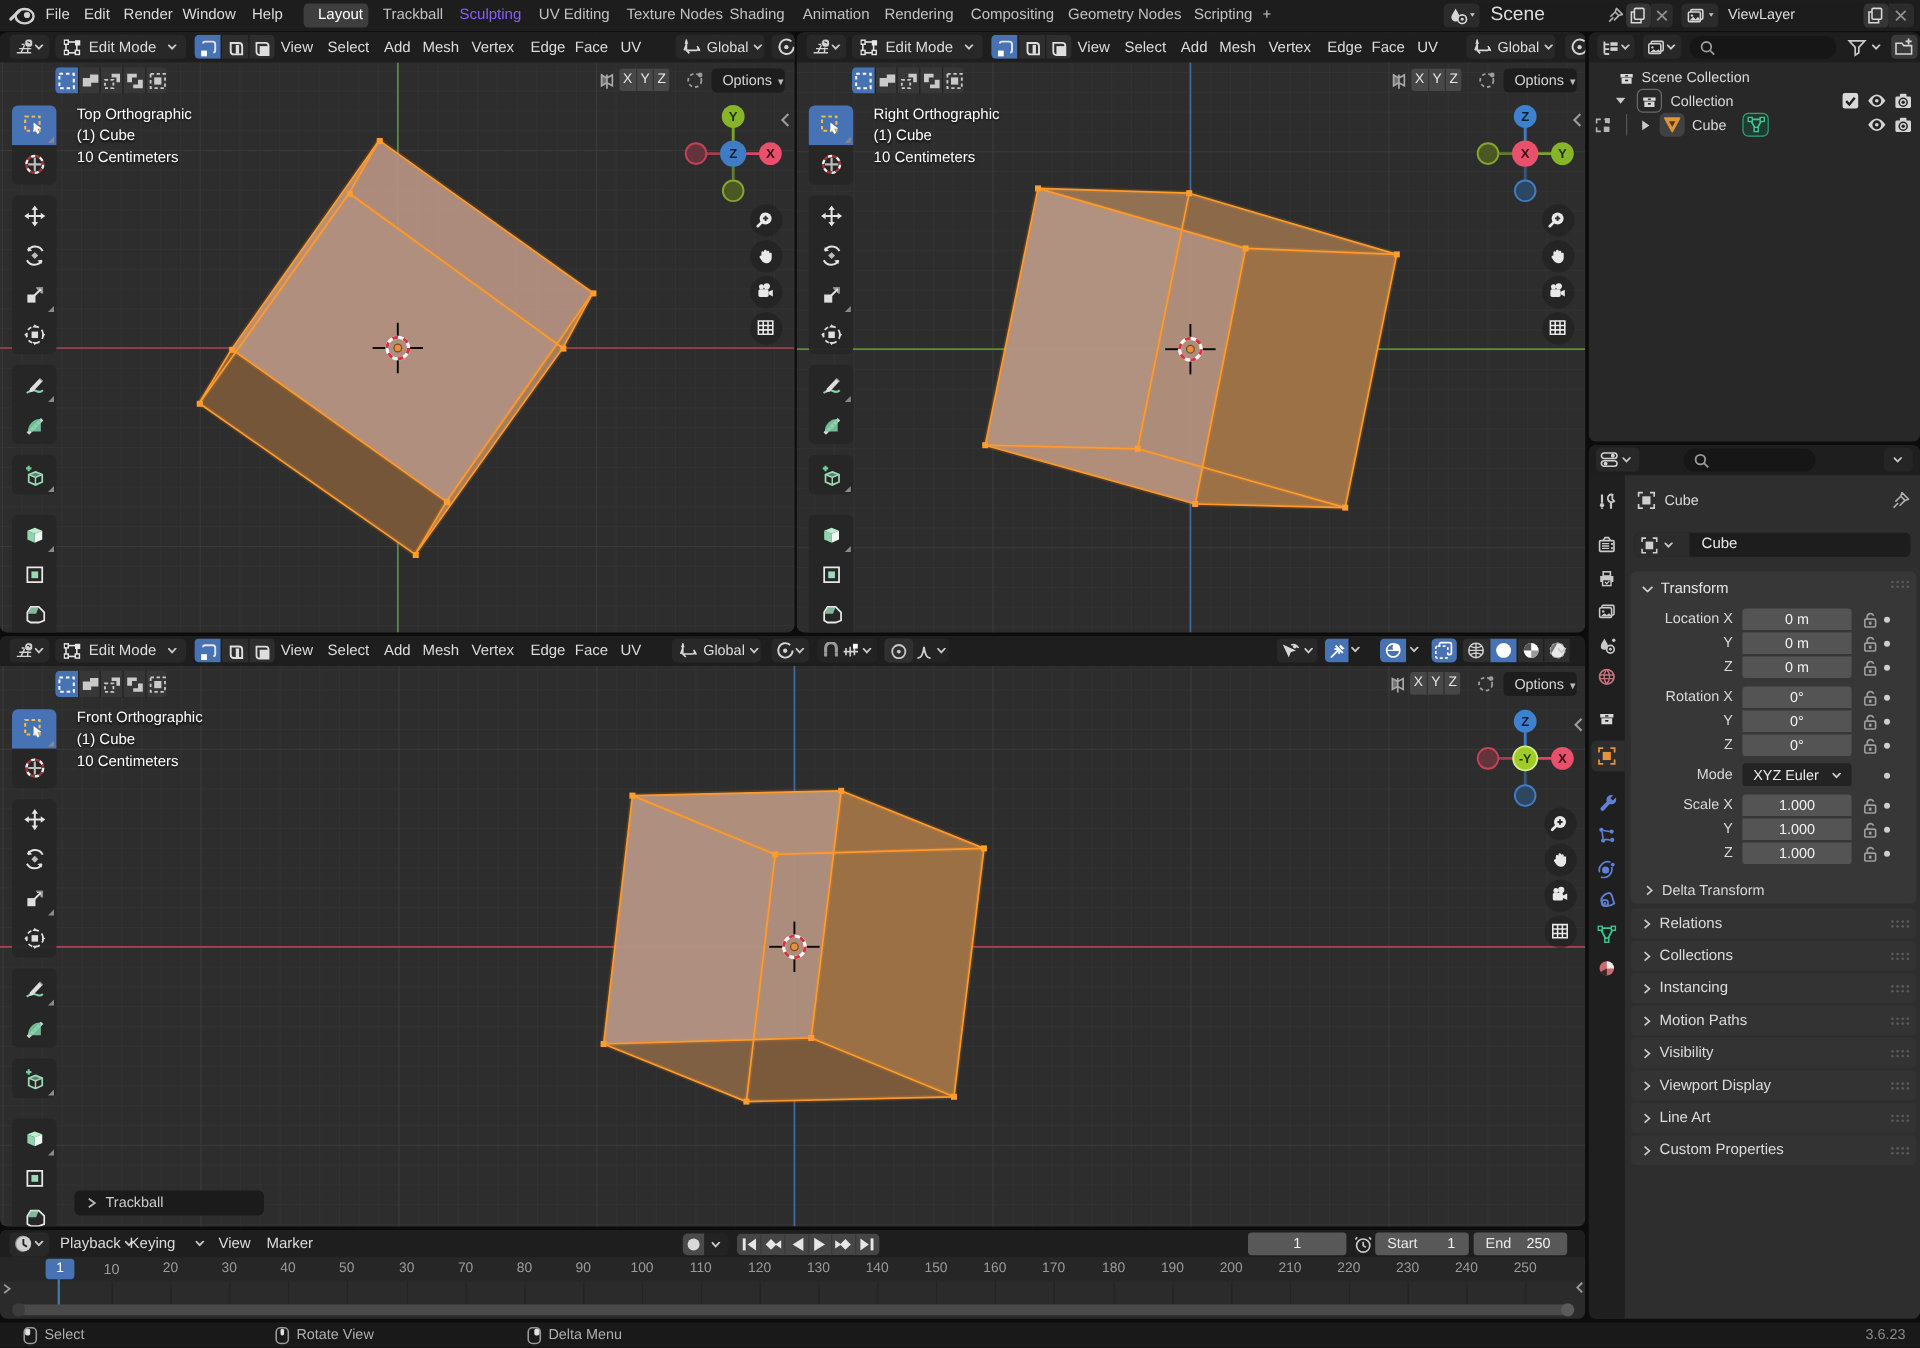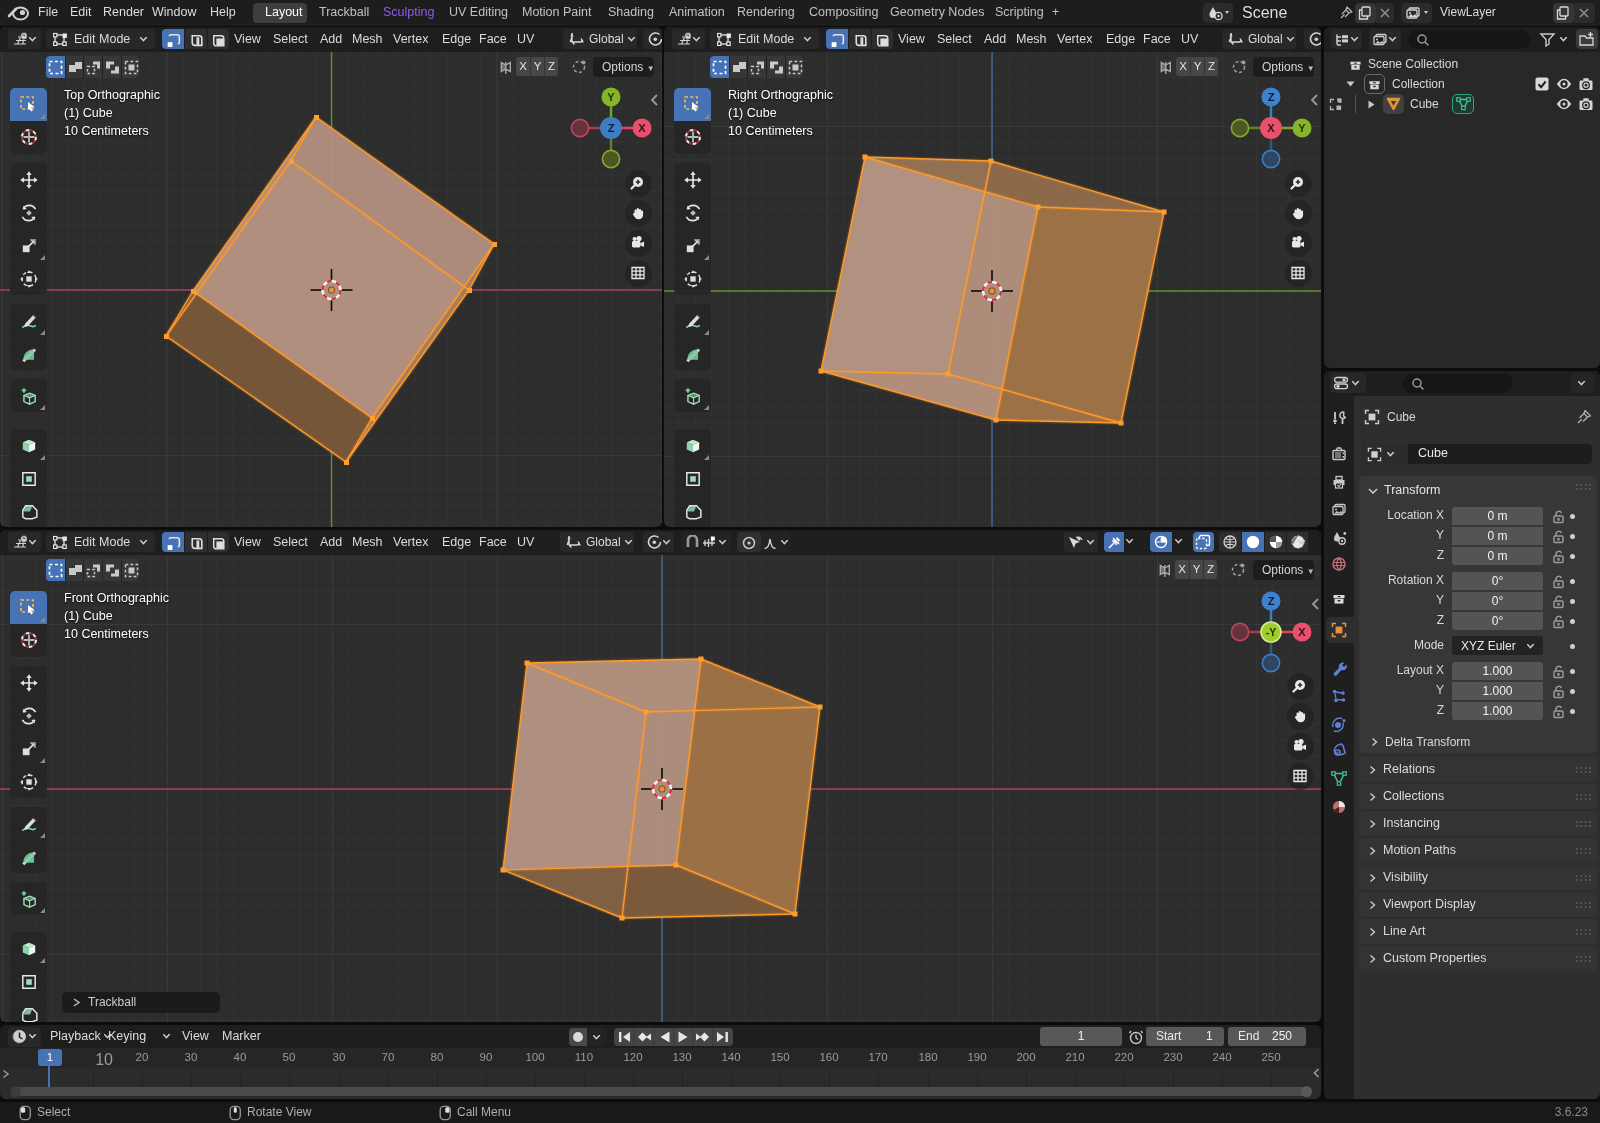--- a/index.html
+++ b/index.html
@@ -231,21 +231,21 @@
   <div class="menu" style="left:38px;">File</div>
   <div class="menu" style="left:70px;">Edit</div>
   <div class="menu" style="left:103px;">Render</div>
   <div class="menu" style="left:152px;">Window</div>
   <div class="menu" style="left:210px;">Help</div>
   <div class="pill" style="left:253px;top:3px;width:54px;height:20px;background:#3e3e3e;"></div>
   <div class="menu" style="left:265px;color:#ffffff;">Layout</div>
   <div class="menu" style="left:319px;color:#c2c2c2;">Trackball</div>
   <div class="menu" style="left:383px;color:#8b5cf6;">Sculpting</div>
   <div class="menu" style="left:449px;color:#c2c2c2;">UV Editing</div>
-  <div class="menu" style="left:522px;color:#c2c2c2;">Motion Paint</div>
+  <div class="menu" style="left:522px;color:#c2c2c2;">Texture Nodes</div>
   <div class="menu" style="left:608px;color:#c2c2c2;">Shading</div>
   <div class="menu" style="left:669px;color:#c2c2c2;">Animation</div>
   <div class="menu" style="left:737px;color:#c2c2c2;">Rendering</div>
   <div class="menu" style="left:809px;color:#c2c2c2;">Compositing</div>
   <div class="menu" style="left:890px;color:#c2c2c2;">Geometry Nodes</div>
   <div class="menu" style="left:995px;color:#c2c2c2;">Scripting</div>
   <div class="menu" style="left:1052px;color:#c2c2c2;">+</div>
 
   <div class="pill" style="left:1203px;top:3px;width:191px;height:20px;background:#1c1c1c;"></div>
   <div class="pill" style="left:1203px;top:3px;width:30px;height:20px;background:#2b2b2b;"></div>
@@ -1449,21 +1449,21 @@
       <use href="#i-lock"></use>
     </svg>
   <div class="abs" style="left:246px;top:247.5px;width:5px;height:5px;background:#cfcfcf;border-radius:50%;"></div>
   <div class="abs" style="left:30px;top:267px;width:90px;text-align:right;color:#d8d8d8;font-size:12px;">Mode</div>
   <div class="abs" style="left:128px;top:265px;width:91px;height:19px;background:#232323;border-radius:3px;"></div>
   <div class="abs" style="left:137px;top:268px;color:#e9e9e9;font-size:12px;">XYZ Euler</div>
   <svg width="8" height="5" style="left:203px;top:273px" viewBox="0 0 8 5">
       <use href="#i-chv"></use>
     </svg>
   <div class="abs" style="left:246px;top:272.5px;width:5px;height:5px;background:#cfcfcf;border-radius:50%;"></div>
-  <div class="abs" style="left:30px;top:292px;width:90px;text-align:right;color:#d8d8d8;font-size:12px;">Layout X</div>
+  <div class="abs" style="left:30px;top:292px;width:90px;text-align:right;color:#d8d8d8;font-size:12px;">Scale X</div>
   <div class="abs" style="left:128px;top:290.5px;width:91px;height:18px;background:#545454;border-radius:3px 3px 0 0;text-align:center;color:#f2f2f2;font-size:12px;line-height:18px;">1.000</div>
   <svg width="15" height="15" style="left:227px;top:293px" viewBox="0 0 15 15">
       <use href="#i-lock"></use>
     </svg>
   <div class="abs" style="left:246px;top:297.5px;width:5px;height:5px;background:#cfcfcf;border-radius:50%;"></div>
   <div class="abs" style="left:30px;top:312px;width:90px;text-align:right;color:#d8d8d8;font-size:12px;">Y</div>
   <div class="abs" style="left:128px;top:310.5px;width:91px;height:18px;background:#545454;border-radius:0;text-align:center;color:#f2f2f2;font-size:12px;line-height:18px;">1.000</div>
   <svg width="15" height="15" style="left:227px;top:313px" viewBox="0 0 15 15">
       <use href="#i-lock"></use>
     </svg>
@@ -1673,21 +1673,21 @@
         <path d="M8 5.8 V9 l2.2 1.5 M3 2 L1.5 4 M13 2 l1.5 2" stroke="#c9c9c9" stroke-width="1.4" fill="none"></path>
       </svg>
     <div class="abs" style="left:1146px;top:2px;width:78px;height:19px;background:#585858;border-radius:3px;"></div>
     <div class="abs" style="left:1156px;top:2px;color:#e9e9e9;font-size:12px;line-height:19px;">Start</div>
     <div class="abs" style="left:1206px;top:2px;color:#f2f2f2;font-size:12px;line-height:19px;">1</div>
     <div class="abs" style="left:1228px;top:2px;width:78px;height:19px;background:#585858;border-radius:3px;"></div>
     <div class="abs" style="left:1238px;top:2px;color:#e9e9e9;font-size:12px;line-height:19px;">End</div>
     <div class="abs" style="left:1272px;top:2px;color:#f2f2f2;font-size:12px;line-height:19px;">250</div>
   </div>
   <div class="abs" style="left:0;top:23px;width:1321px;height:20px;background:#262626;"></div>
-  <div class="abs" style="left:73px;top:26px;width:40px;text-align:right;color:#9b9b9b;font-size:16px;">10</div>
+  <div class="abs" style="left:73px;top:26px;width:40px;text-align:center;color:#9b9b9b;font-size:12px;">10</div>
   <div class="abs" style="left:93px;top:43px;width:1px;height:20px;background:#242424;"></div>
   <div class="abs" style="left:122px;top:26px;width:40px;text-align:center;color:#9b9b9b;font-size:11.5px;">20</div>
   <div class="abs" style="left:142px;top:43px;width:1px;height:20px;background:#242424;"></div>
   <div class="abs" style="left:171px;top:26px;width:40px;text-align:center;color:#9b9b9b;font-size:11.5px;">30</div>
   <div class="abs" style="left:191px;top:43px;width:1px;height:20px;background:#242424;"></div>
   <div class="abs" style="left:220px;top:26px;width:40px;text-align:center;color:#9b9b9b;font-size:11.5px;">40</div>
   <div class="abs" style="left:240px;top:43px;width:1px;height:20px;background:#242424;"></div>
   <div class="abs" style="left:269px;top:26px;width:40px;text-align:center;color:#9b9b9b;font-size:11.5px;">50</div>
   <div class="abs" style="left:289px;top:43px;width:1px;height:20px;background:#242424;"></div>
   <div class="abs" style="left:319px;top:26px;width:40px;text-align:center;color:#9b9b9b;font-size:11.5px;">30</div>
@@ -1752,15 +1752,15 @@
   <div class="abs" style="left:37px;top:3px;color:#aeaeae;font-size:12px;">Select</div>
   <svg width="14" height="18" style="left:228px;top:2px" viewBox="0 0 16 18">
       <rect x="2.5" y="1.5" width="11.5" height="15" rx="4" fill="none" stroke="#999" stroke-width="1.5"></rect>
       <rect x="6.6" y="2.4" width="3.4" height="6.4" rx="1.6" fill="#e0e0e0"></rect>
     </svg>
   <div class="abs" style="left:247px;top:3px;color:#aeaeae;font-size:12px;">Rotate View</div>
   <svg width="14" height="18" style="left:438px;top:2px" viewBox="0 0 16 18">
       <rect x="2.5" y="1.5" width="11.5" height="15" rx="4" fill="none" stroke="#999" stroke-width="1.5"></rect>
       <rect x="8.3" y="2.4" width="4.8" height="6.4" rx="1.8" fill="#e0e0e0"></rect>
     </svg>
-  <div class="abs" style="left:457px;top:3px;color:#aeaeae;font-size:12px;">Call Menu</div>
+  <div class="abs" style="left:457px;top:3px;color:#aeaeae;font-size:12px;">Delta Menu</div>
   <div class="abs" style="left:1488px;top:3px;width:100px;text-align:right;color:#8a8a8a;font-size:12px;">3.6.23</div>
 </div>
 
 </body></html>

